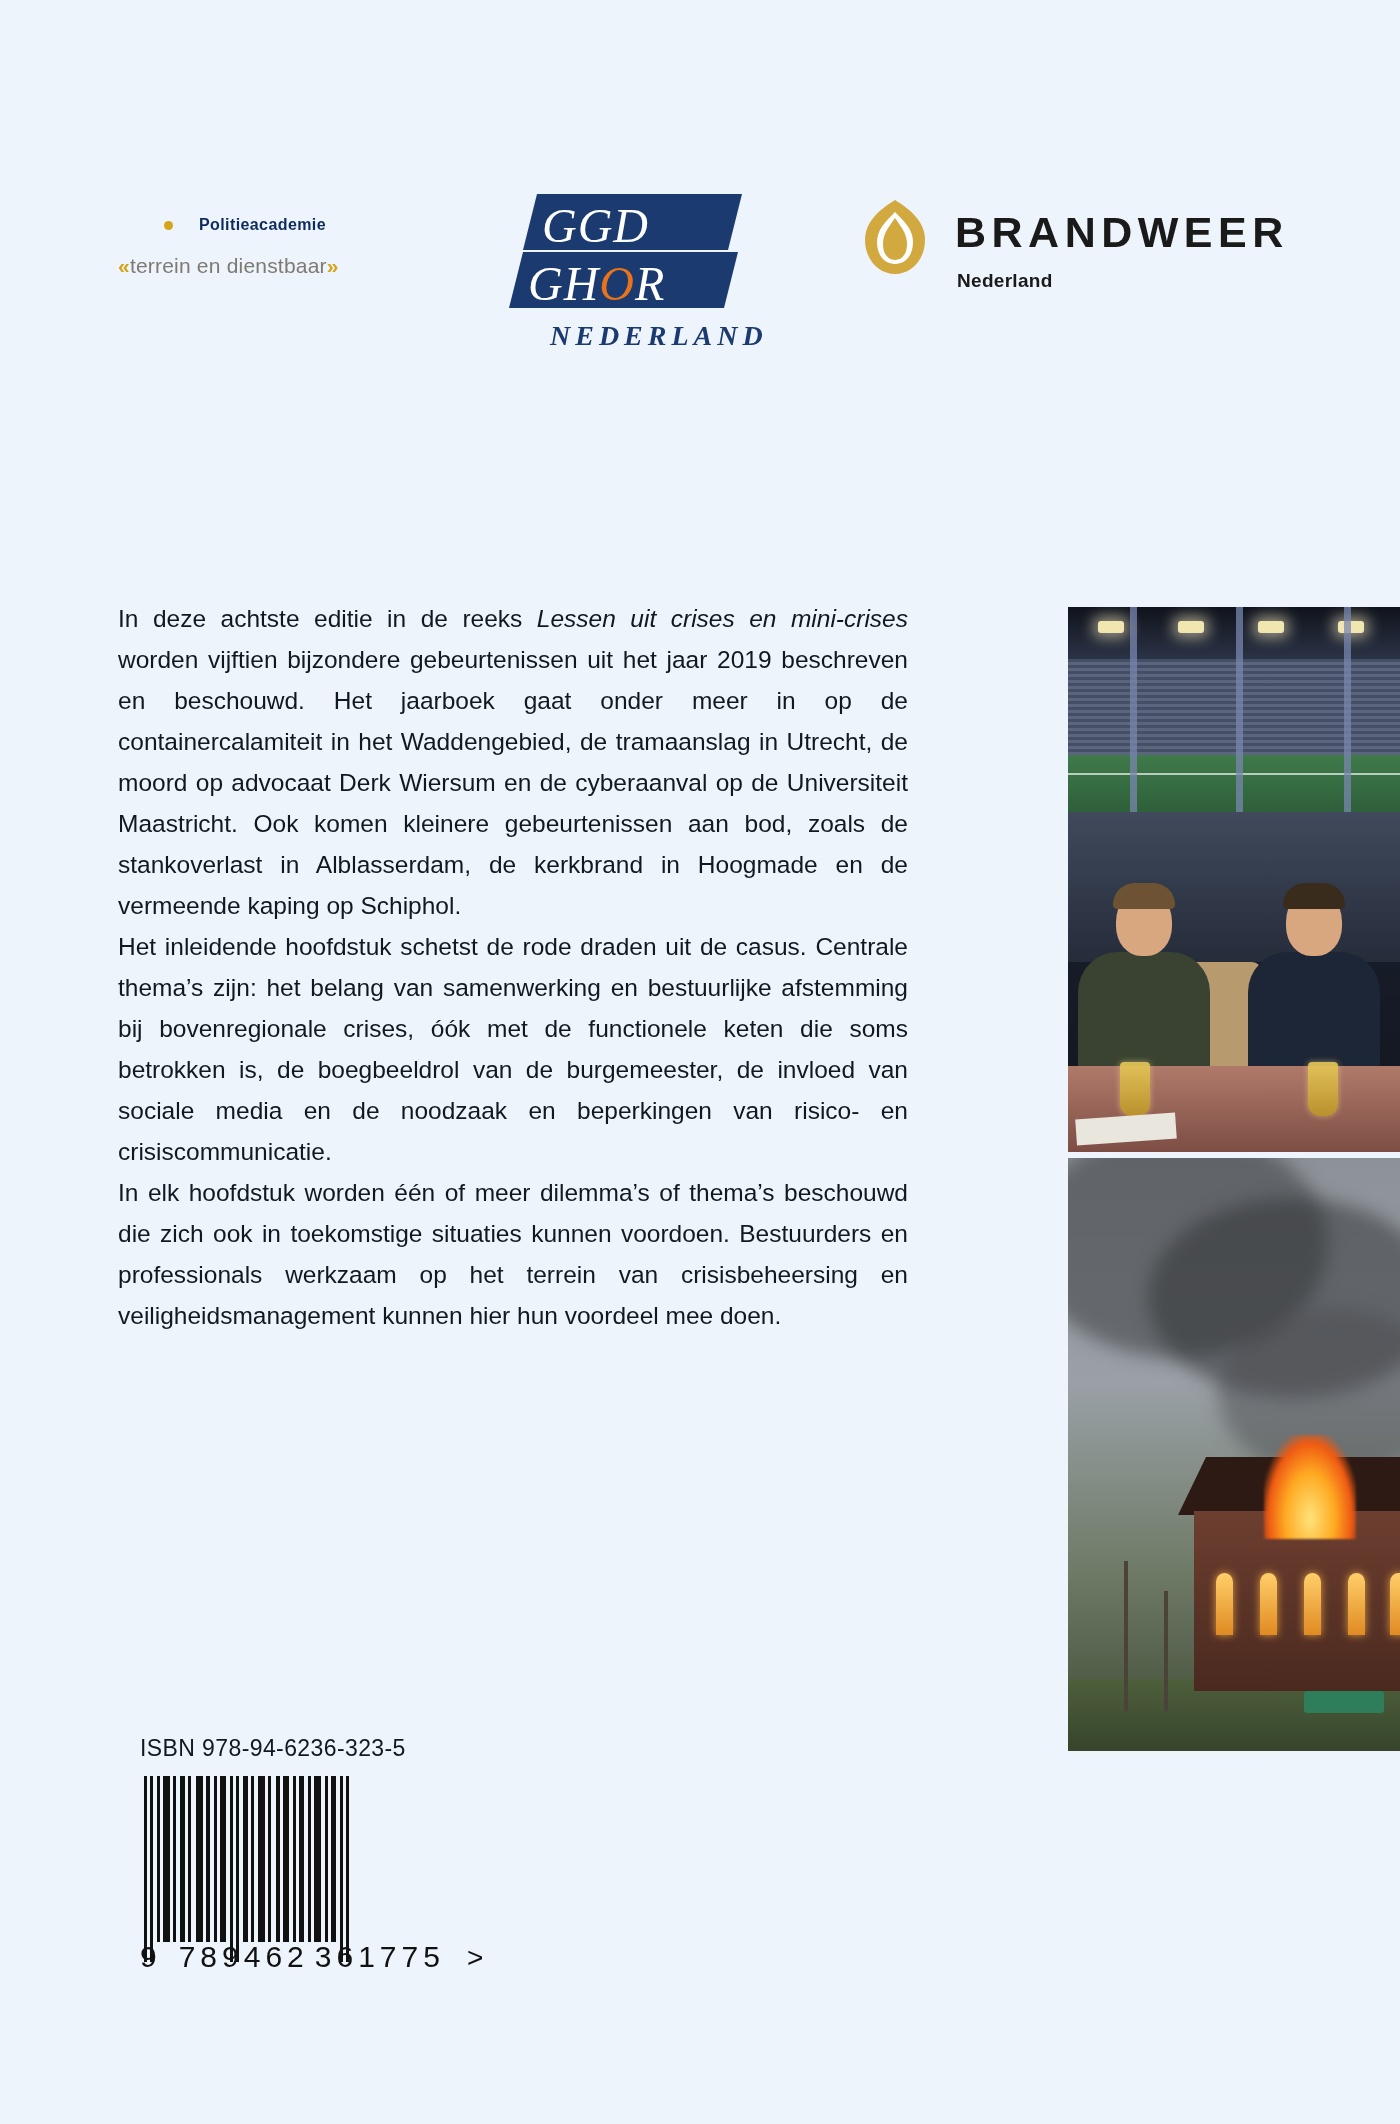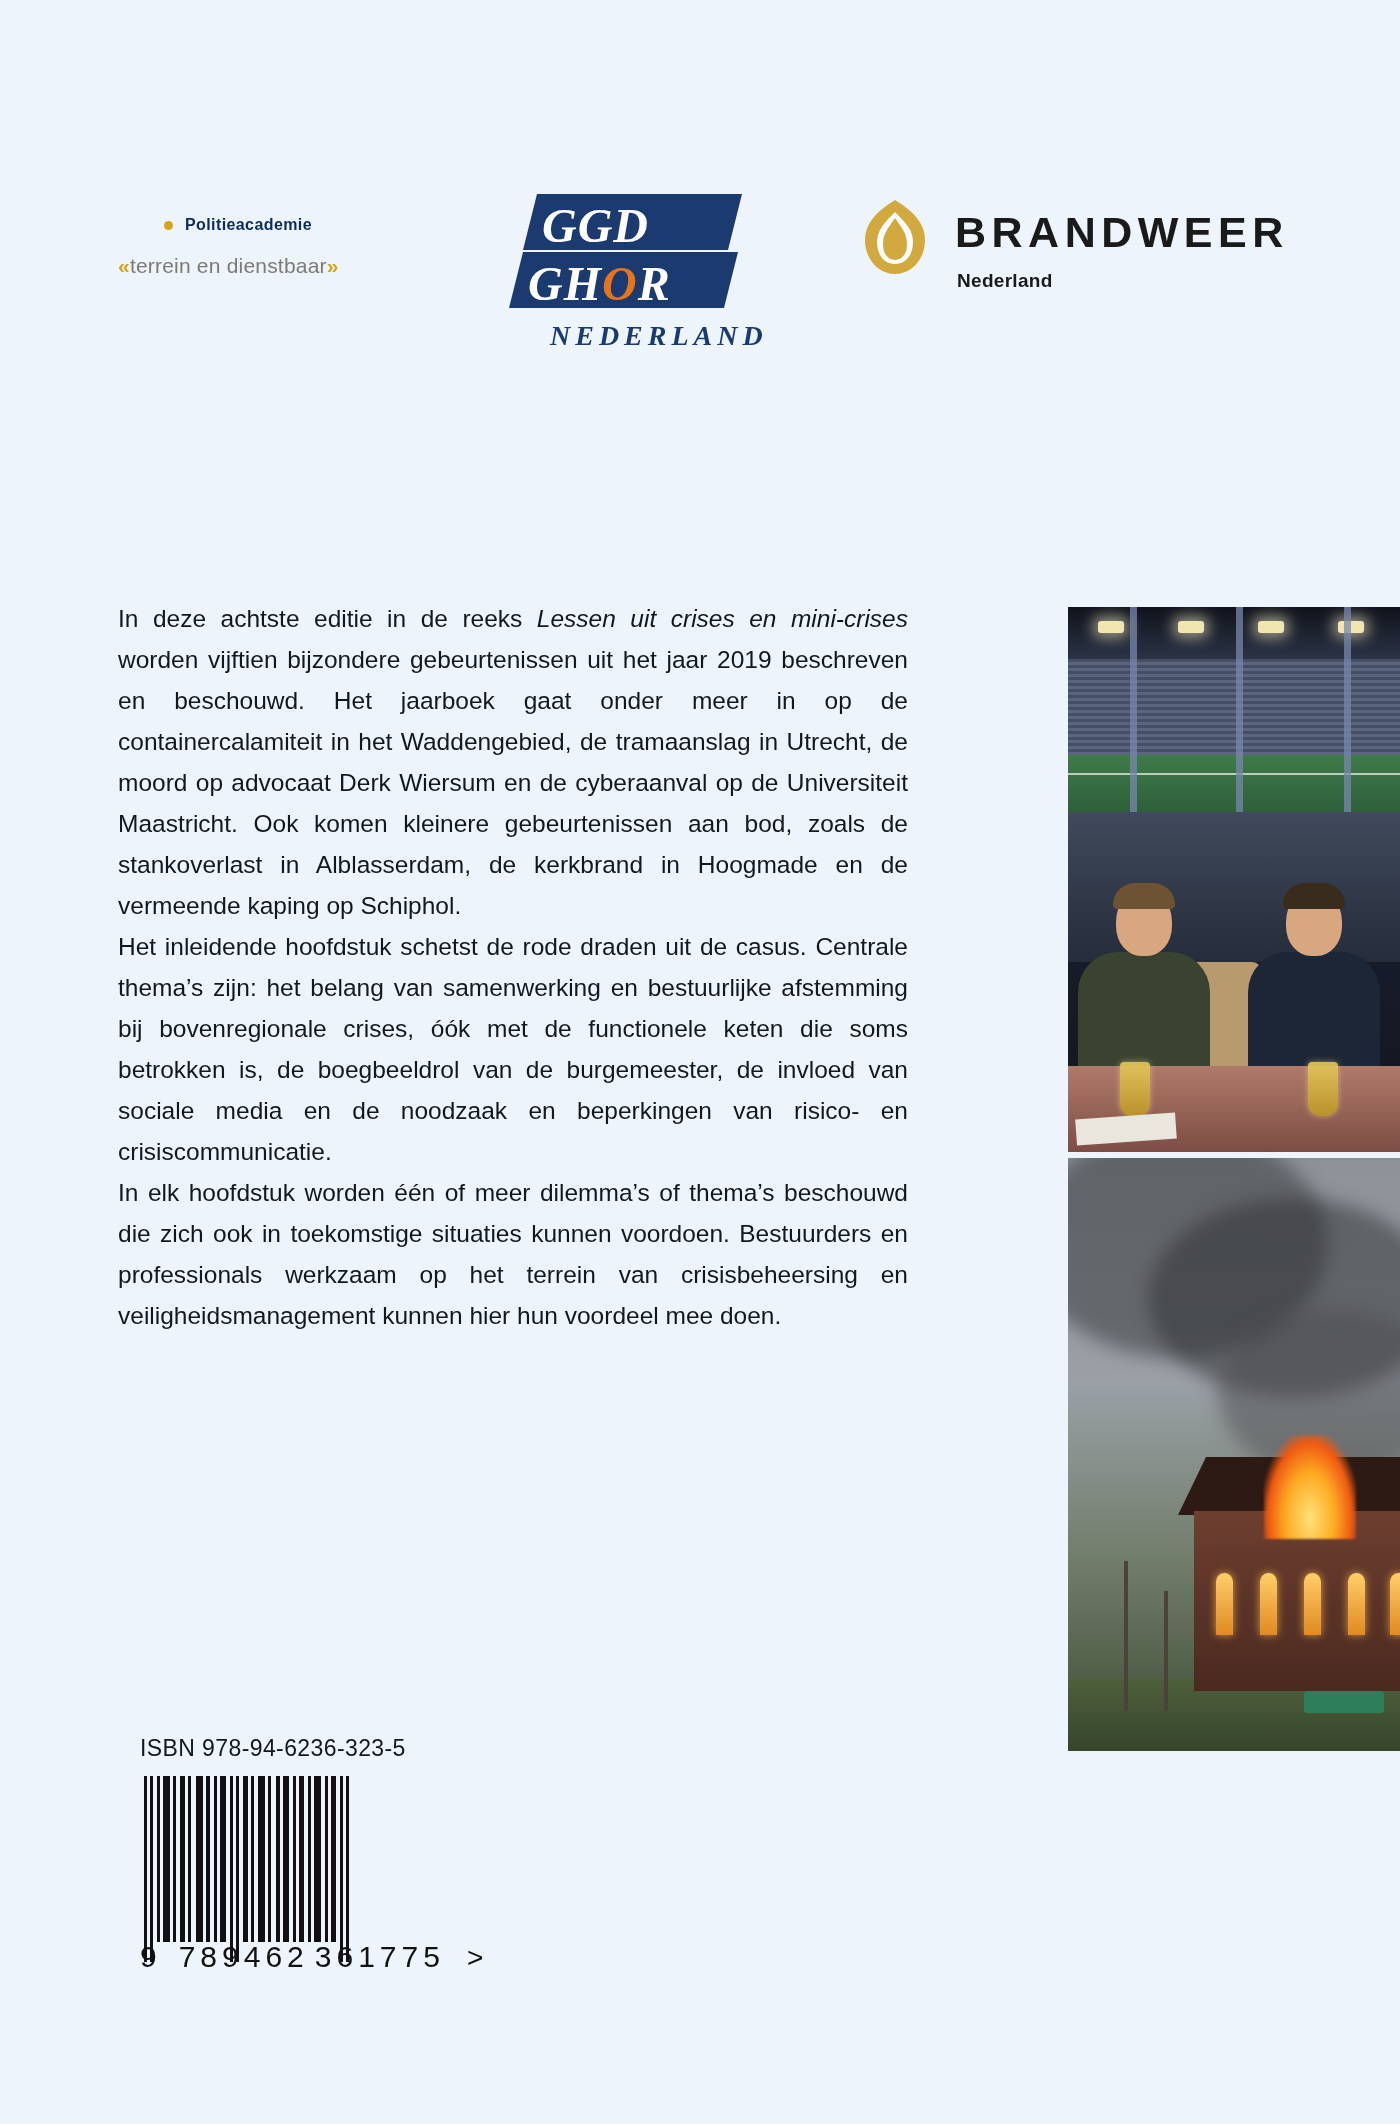--- a/index.html
+++ b/index.html
@@ -57,21 +57,21 @@
   }
   .politie-sub {
     margin-top: 16px;
     margin-left: 46px;
     font-size: 16px;
     font-weight: bold;
     color: #0d2b5e;
     letter-spacing: 0.4px;
     display: flex;
     align-items: center;
-    gap: 12px;
+    gap: 26px;
   }
   .politie-dot {
     width: 9px; height: 9px;
     border-radius: 50%;
     background: #d6a419;
     display: inline-block;
   }
   .politie-motto {
     margin-top: 20px;
     font-size: 21px;
@@ -94,21 +94,21 @@
     position: absolute;
     background: #1b3a70;
     transform: skewX(-14deg);
   }
   .ggd-band1 { left: 10px;  top: 4px;   width: 205px; height: 56px; }
   .ggd-band2 { left: -4px;  top: 62px;  width: 215px; height: 56px; }
   .ggd-txt {
     position: absolute;
     font-family: "Liberation Serif", serif;
     font-style: italic;
-    font-weight: bold;
+    font-weight: normal;
     font-size: 48px;
     color: #ffffff;
     letter-spacing: 1px;
     white-space: nowrap;
   }
   .ggd-txt1 { left: 22px; top: 8px; }
   .ggd-txt2 { left: 8px;  top: 66px; }
   .ggd-o {
     color: #e8731a;
   }

